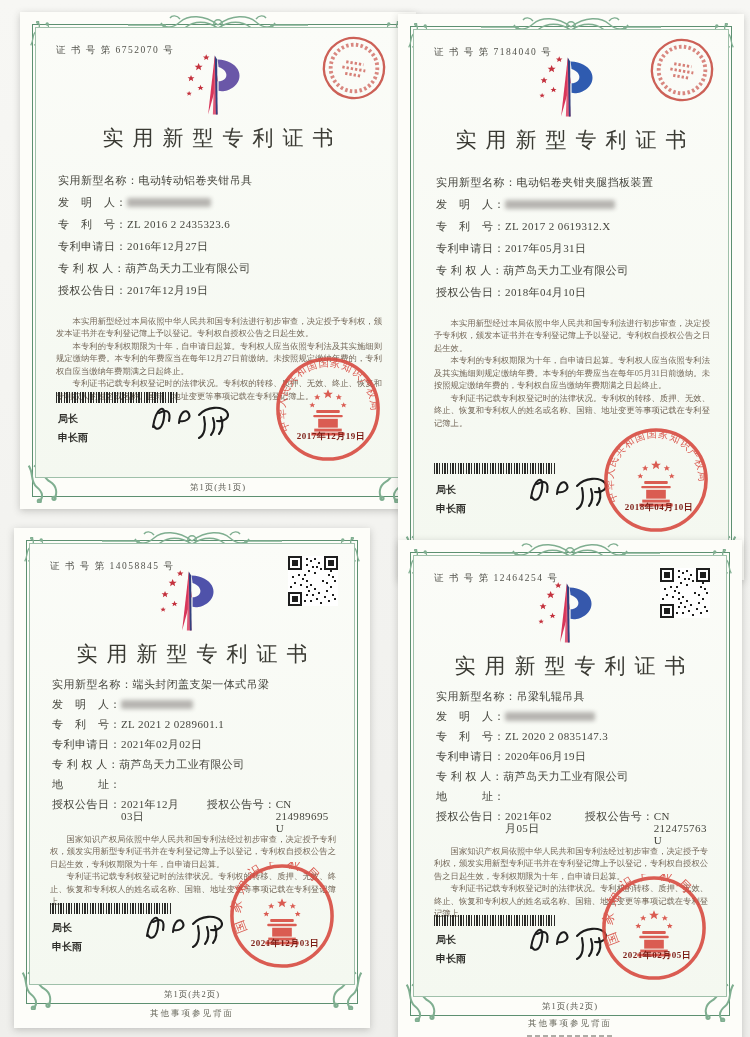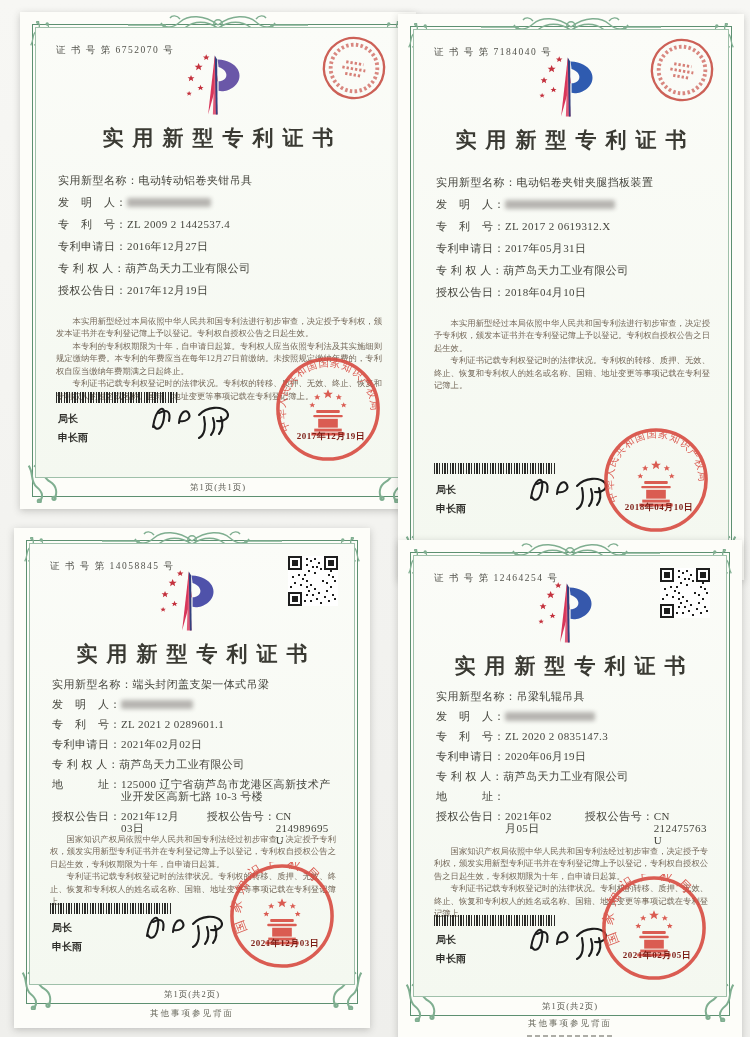--- a/index.html
+++ b/index.html
@@ -8,21 +8,21 @@
   .page{position:absolute;inset:0;overflow:hidden;background:linear-gradient(#f7f7f4,#efefec);}
   .cert{position:absolute;background:#fdfdf9;box-shadow:0 2px 7px rgba(60,60,55,.25);}
   .frame{position:absolute;inset:12px;border:1.6px solid #5d9071;}
   .inner{position:absolute;inset:2px 2px 18px 2px;border:1px solid #9fc0aa;
          background:linear-gradient(#fbfcf8,#f4f8f0);}
   .cert-no{position:absolute;top:16px;left:20px;font-size:9.5px;letter-spacing:1.5px;color:#51514a;}
   .logo{position:absolute;left:50%;top:20px;transform:translateX(-58%);width:76px;height:76px;}
   .stamp{position:absolute;right:12px;top:6px;width:68px;height:68px;transform:rotate(10deg);opacity:.85;}
   .qr{position:absolute;right:16px;top:12px;width:50px;height:50px;}
   .title{position:absolute;top:96px;left:0;width:100%;text-align:center;margin:0;
-         font-size:21px;font-weight:700;letter-spacing:9px;text-indent:9px;color:#3a3a33;}
+         font-size:21px;font-weight:400;letter-spacing:9px;text-indent:9px;color:#3a3a33;}
   .fields{position:absolute;left:22px;right:18px;}
   .certA .fields{top:146px;}
   .certB .fields{top:134px;}
   .row{display:flex;align-items:flex-start;font-size:11px;color:#45453d;}
   .certA .row{margin-bottom:10px;line-height:12px;}
   .certB .row{margin-bottom:8px;line-height:12px;}
   .lbl{white-space:pre;letter-spacing:.5px;}
   .val{letter-spacing:.4px;}
   .row.addr .val{display:inline-block;max-width:252px;}
   .row.combo .second{margin-left:27px;}
@@ -179,21 +179,21 @@
           <div class="row">
               <span class="lbl">实用新型名称：</span>
               <span class="val">电动转动铝卷夹钳吊具</span>
             </div>
           <div class="row">
               <span class="lbl">发　明　人：</span>
               <span class="blur-name"></span>
             </div>
           <div class="row">
               <span class="lbl">专　利　号：</span>
-              <span class="val">ZL 2009 2 1442537.4</span>
+              <span class="val">ZL 2016 2 2435323.6</span>
             </div>
           <div class="row">
               <span class="lbl">专利申请日：</span>
               <span class="val">2016年12月27日</span>
             </div>
           <div class="row">
               <span class="lbl">专 利 权 人：</span>
               <span class="val">葫芦岛天力工业有限公司</span>
             </div>
           <div class="row">
@@ -275,20 +275,21 @@
               <span class="lbl">专 利 权 人：</span>
               <span class="val">葫芦岛天力工业有限公司</span>
             </div>
           <div class="row">
               <span class="lbl">授权公告日：</span>
               <span class="val">2018年04月10日</span>
             </div>
         </div>
         <div class="body">
           <p>本实用新型经过本局依照中华人民共和国专利法进行初步审查，决定授予专利权，颁发本证书并在专利登记簿上予以登记。专利权自授权公告之日起生效。</p>
+          <p>本专利的专利权期限为十年，自申请日起算。专利权人应当依照专利法及其实施细则规定缴纳年费。本专利的年费应当在每年05月31日前缴纳。未按照规定缴纳年费的，专利权自应当缴纳年费期满之日起终止。</p>
           <p>专利证书记载专利权登记时的法律状况。专利权的转移、质押、无效、终止、恢复和专利权人的姓名或名称、国籍、地址变更等事项记载在专利登记簿上。</p>
         </div>
         <div class="barcode"></div>
         <div class="director">
           <div>局长</div>
           <div>申长雨</div>
         </div>
         <svg class="signature">
             <use href="#sym-sign"></use>
           </svg>
@@ -348,21 +349,20 @@
           <div class="row">
               <span class="lbl">专利申请日：</span>
               <span class="val">2021年02月02日</span>
             </div>
           <div class="row">
               <span class="lbl">专 利 权 人：</span>
               <span class="val">葫芦岛天力工业有限公司</span>
             </div>
           <div class="row addr">
               <span class="lbl">地　　　址：</span>
-              <span class="val">125000 辽宁省葫芦岛市龙港区高新技术产业开发区高新七路 10-3 号楼</span>
             </div>
           <div class="row combo">
               <span class="lbl">授权公告日：</span>
               <span class="val">2021年12月03日</span>
               <span class="lbl second">授权公告号：</span>
               <span class="val">CN 214989695 U</span>
             </div>
         </div>
         <div class="body">
           <p>国家知识产权局依照中华人民共和国专利法经过初步审查，决定授予专利权，颁发实用新型专利证书并在专利登记簿上予以登记，专利权自授权公告之日起生效，专利权期限为十年，自申请日起算。</p>

